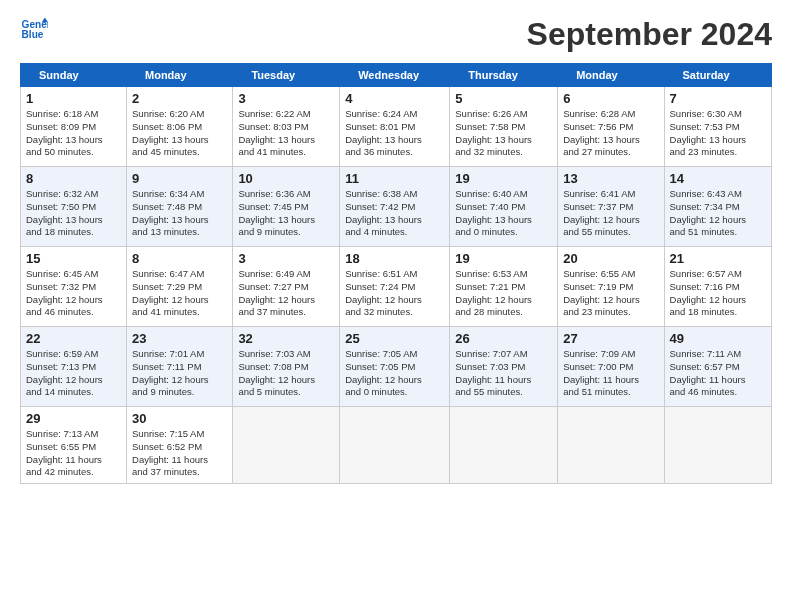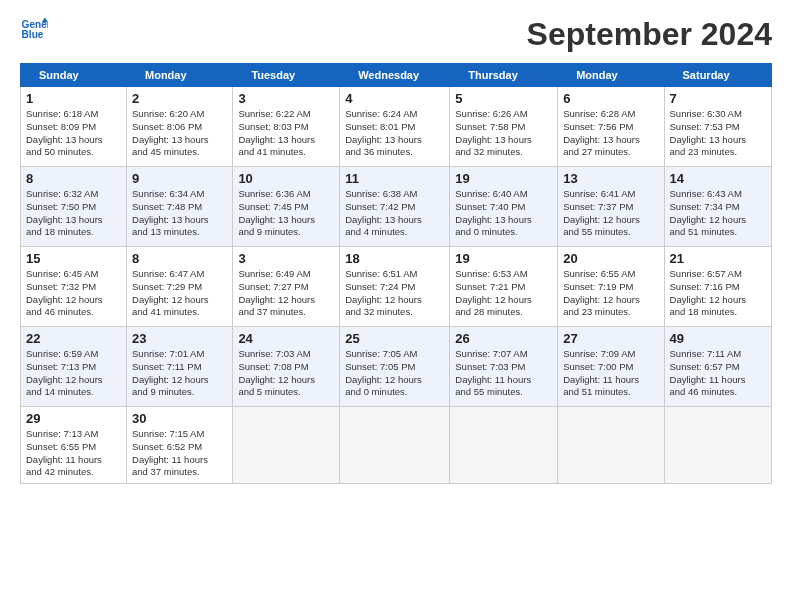--- a/index.html
+++ b/index.html
@@ -210,21 +210,21 @@
         <tr class="row-stripe">
           <td>
             <span class="day-num">22</span>
             <div class="day-info">Sunrise: 6:59 AM<br>Sunset: 7:13 PM<br>Daylight: 12 hours<br>and 14 minutes.</div>
           </td>
           <td>
             <span class="day-num">23</span>
             <div class="day-info">Sunrise: 7:01 AM<br>Sunset: 7:11 PM<br>Daylight: 12 hours<br>and 9 minutes.</div>
           </td>
           <td>
-            <span class="day-num">24</span>
+            <span class="day-num">32</span>
             <div class="day-info">Sunrise: 7:03 AM<br>Sunset: 7:08 PM<br>Daylight: 12 hours<br>and 5 minutes.</div>
           </td>
           <td>
             <span class="day-num">25</span>
             <div class="day-info">Sunrise: 7:05 AM<br>Sunset: 7:05 PM<br>Daylight: 12 hours<br>and 0 minutes.</div>
           </td>
           <td>
             <span class="day-num">26</span>
             <div class="day-info">Sunrise: 7:07 AM<br>Sunset: 7:03 PM<br>Daylight: 11 hours<br>and 55 minutes.</div>
           </td>

